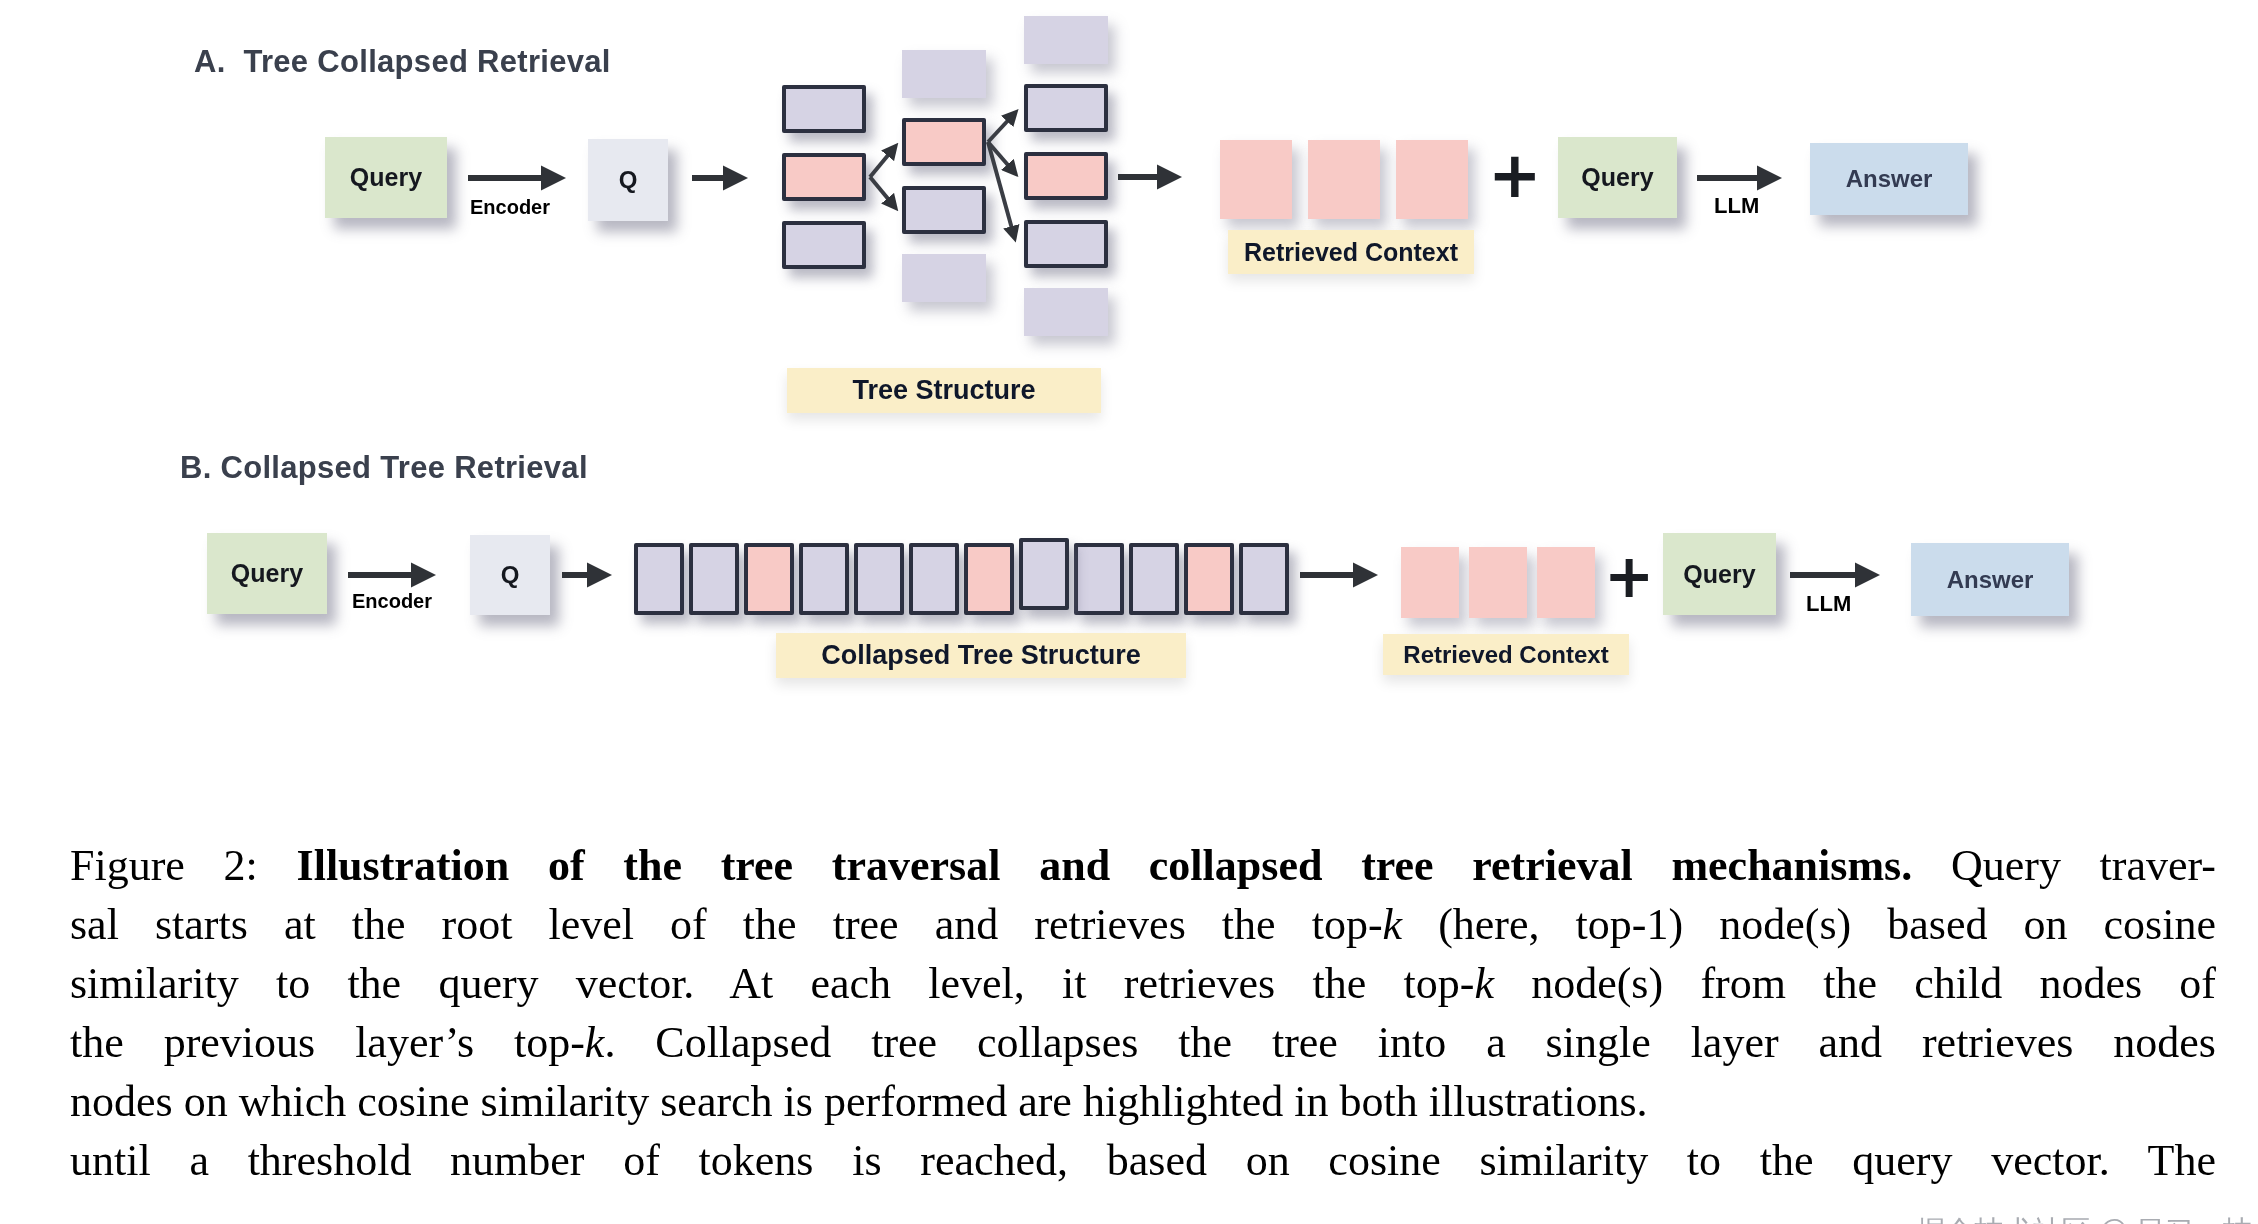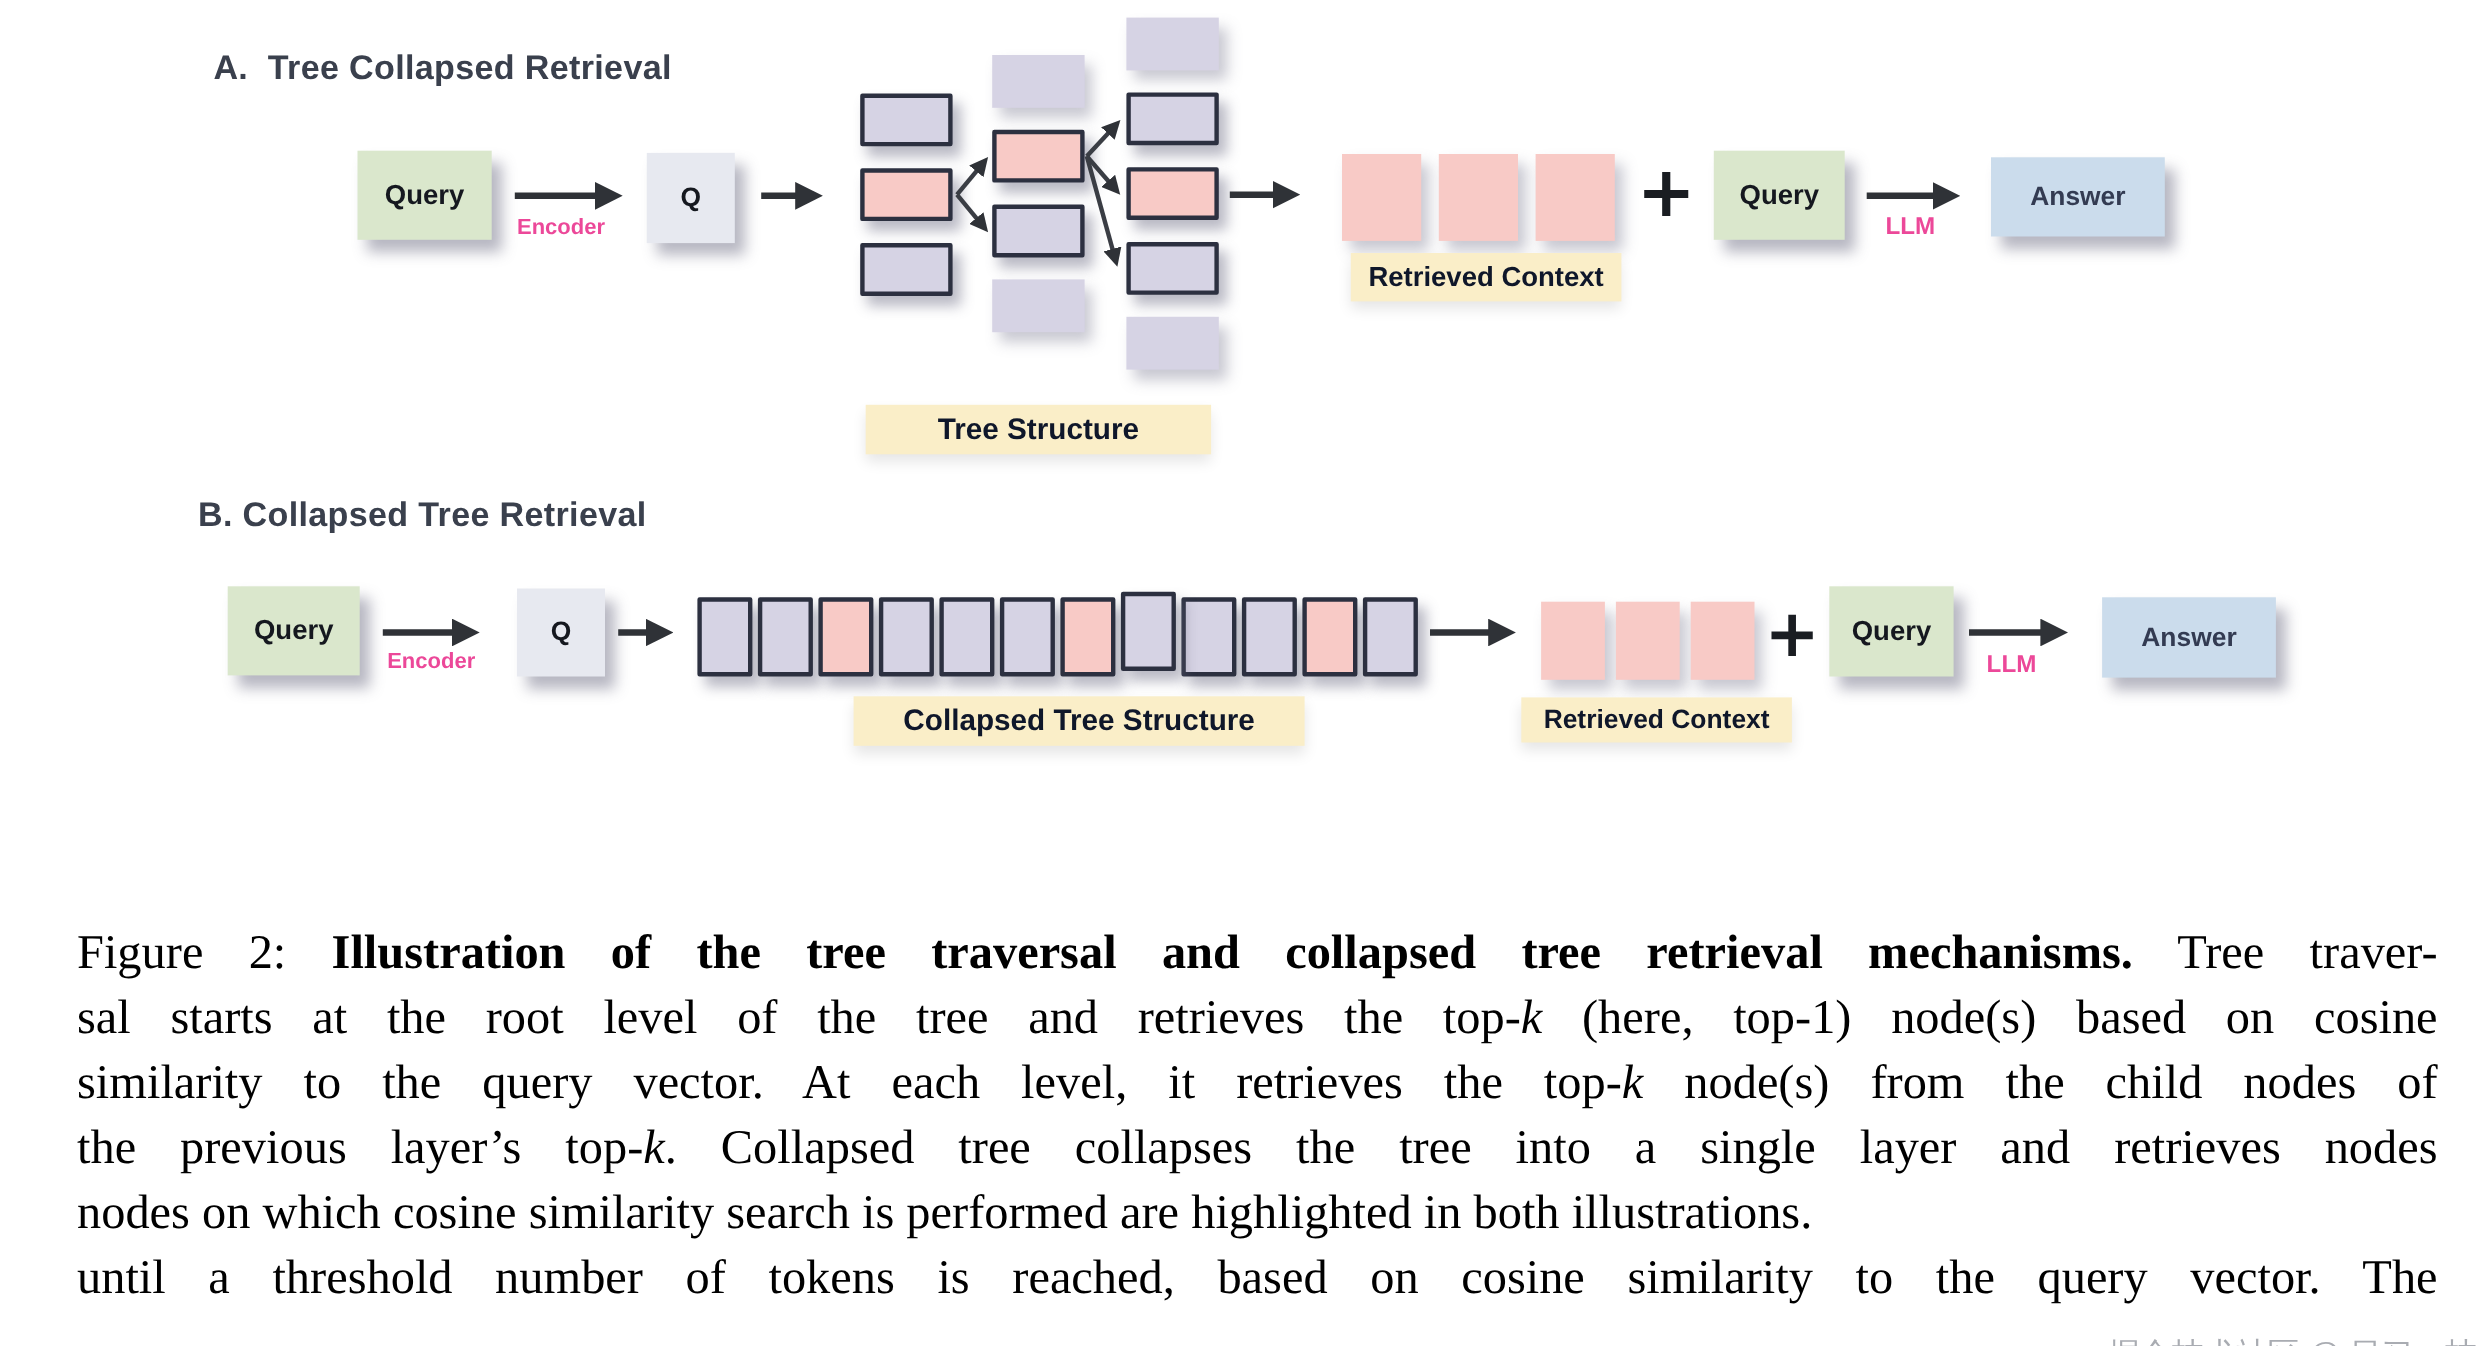--- a/index.html
+++ b/index.html
@@ -6,21 +6,21 @@
   .canvas{position:relative;width:2258px;height:1224px;background:#ffffff;overflow:hidden;
           font-family:"Liberation Sans",sans-serif;}
 
   
   .block{position:absolute;box-sizing:border-box;display:flex;align-items:center;justify-content:center;
          font-weight:700;color:#15181f;box-shadow:9px 11px 12px rgba(95,95,120,.45);}
   .green{background:#dae7cc;}
   .gray{background:#e7e9f0;}
   .blue{background:#cbdcec;color:#333b52;}
 
-  .flowlabel{position:absolute;font-weight:700;color:#ec4899;}
+  .flowlabel{position:absolute;font-weight:700;color:#000000;}
 
   .heading{position:absolute;font-weight:800;font-size:31px;color:#3a404d;letter-spacing:.3px;white-space:pre;}
 
   
   .nodecol{position:absolute;display:flex;flex-direction:column;gap:20px;}
   .noderow{position:absolute;display:flex;flex-direction:row;}
   .node{box-sizing:border-box;}
   .bordered{border:4px solid #2c3040;border-radius:2px;box-shadow:7px 9px 12px rgba(100,100,125,.45);}
   .plain{box-shadow:7px 9px 12px rgba(110,110,135,.38);}
   .purple{background:#d6d3e4;}
@@ -178,21 +178,21 @@
     <line class="arrow-thin" x1="988" y1="142" x2="1014" y2="172" marker-end="url(#ah)"></line>
     <line class="arrow-thin" x1="988" y1="142" x2="1014" y2="236" marker-end="url(#ah)"></line>
 
     <line class="arrow-main" x1="348" y1="575" x2="426" y2="575" marker-end="url(#ah)"></line>
     <line class="arrow-main" x1="562" y1="575" x2="602" y2="575" marker-end="url(#ah)"></line>
     <line class="arrow-main" x1="1300" y1="575" x2="1368" y2="575" marker-end="url(#ah)"></line>
     <line class="arrow-main" x1="1790" y1="575" x2="1870" y2="575" marker-end="url(#ah)"></line>
   </svg>
 
   <div class="caption">
-      <div class="caption-line"><span class="">Figure 2: </span><span class="b">Illustration of the tree traversal and collapsed tree retrieval mechanisms.</span><span class=""> Tree traver-</span></div>
+      <div class="caption-line"><span class="">Figure 2: </span><span class="b">Illustration of the tree traversal and collapsed tree retrieval mechanisms.</span><span class=""> Query traver-</span></div>
       <div class="caption-line"><span class="">sal starts at the root level of the tree and retrieves the top-</span><span class="i">k</span><span class=""> (here, top-1) node(s) based on cosine</span></div>
       <div class="caption-line"><span class="">similarity to the query vector. At each level, it retrieves the top-</span><span class="i">k</span><span class=""> node(s) from the child nodes of</span></div>
       <div class="caption-line"><span class="">the previous layer’s top-</span><span class="i">k</span><span class="">. Collapsed tree collapses the tree into a single layer and retrieves nodes</span></div>
       <div class="caption-line last"><span class="">nodes on which cosine similarity search is performed are highlighted in both illustrations.</span></div>
       <div class="caption-line"><span class="">until a threshold number of tokens is reached, based on cosine similarity to the query vector. The</span></div>
     </div>
 
   <div class="watermark">掘金技术社区 @ 日习一技</div>
 
 </div>

